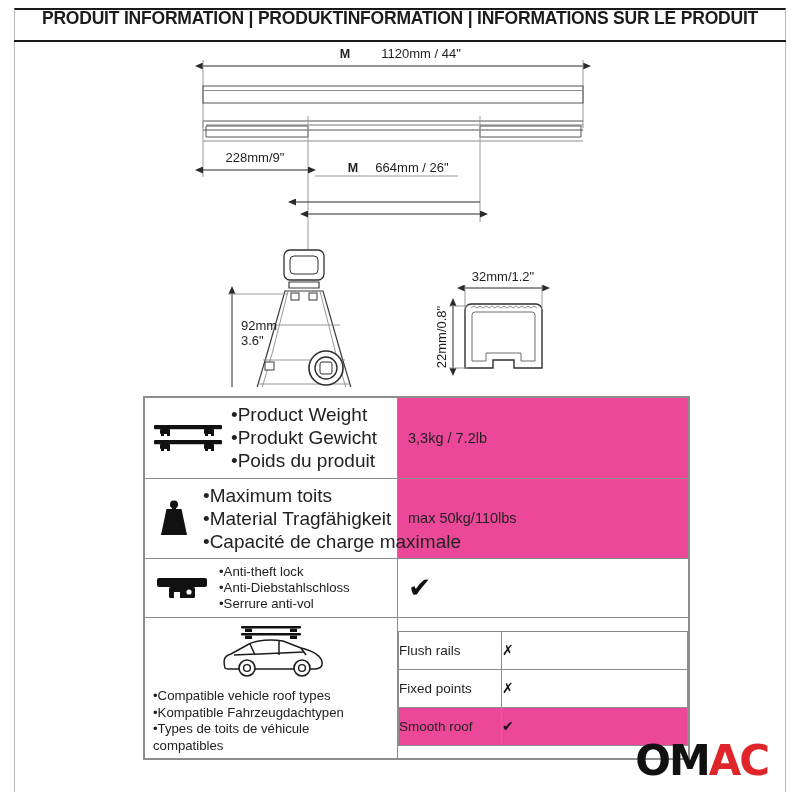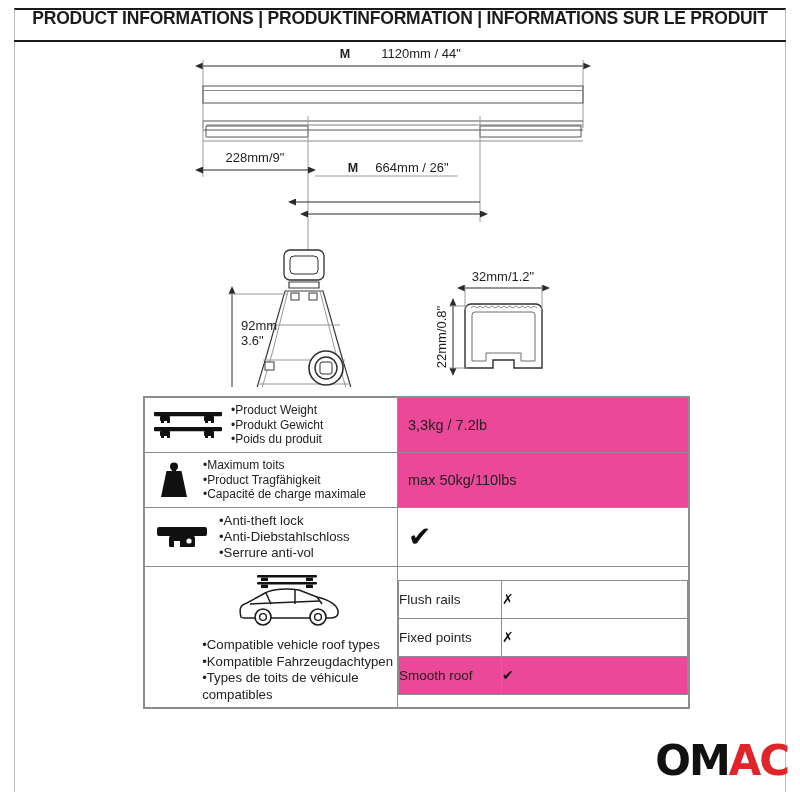--- a/index.html
+++ b/index.html
@@ -103,21 +103,21 @@
     gap: 6px;
   }
   .label-icon {
     flex: 0 0 auto;
     width: 74px;
     display: flex;
     align-items: center;
     justify-content: center;
   }
   .label-text {
-    font-size: 12px;
+    font-size: 19px;
     line-height: 1.22;
     color: #222;
     white-space: nowrap;
   }
   .label-text div { }
 
   .material-row .label-inner { padding-left: 8px; }
   .material-label { font-size: 14px; }
 
   .lock-inner { }
@@ -163,40 +163,39 @@
   table.rooftypes tr:last-child td { border-bottom: none; }
   table.rooftypes tr td:last-child { border-right: none; }
 
   .roof-label-cell {
     padding: 4px 4px 4px 6px !important;
     vertical-align: middle;
   }
   .roof-label-inner {
     display: flex;
     flex-direction: column;
-    align-items: flex-end;
-    margin-left: 32px;
+    align-items: flex-start;
   }
   .car-icon-wrap {
     width: 100%;
     display: flex;
     justify-content: center;
     margin-bottom: 6px;
   }
   .roof-text {
     font-size: 13.2px;
     line-height: 1.25;
     color: #222;
     padding-left: 2px;
   }
 
   
   #brand-logo {
     position: absolute;
-    right: 12px;
+    right: 32px;
     bottom: 18px;
     font-size: 42px;
     font-weight: bold;
     letter-spacing: -2px;
     line-height: 1;
     font-family: "DejaVu Sans", sans-serif;
     text-align: center;
   }
   #brand-logo .part-dark { color: #111111; }
   #brand-logo .part-accent { color: #e0252a; }
@@ -204,21 +203,21 @@
   .dim-text {
     font-family: "Liberation Sans", sans-serif;
   }
 </style>
 </head>
 <body>
 
 <div id="page-frame"></div>
 
 <div id="title-bar">
-  <span id="page-title">PRODUCT INFORMATIONS | PRODUKTINFORMATION | INFORMATIONS SUR LE PRODUIT</span>
+  <span id="page-title">PRODUIT INFORMATION | PRODUKTINFORMATION | INFORMATIONS SUR LE PRODUIT</span>
 </div>
 <div id="title-rule"></div>
 
 <div id="drawing-area">
   <svg width="800" height="345" viewBox="0 0 800 345" xmlns="http://www.w3.org/2000/svg">
     <defs>
       <marker id="arrL" markerWidth="9" markerHeight="7" refX="8" refY="3.5" orient="auto">
         <polygon points="8,0 8,7 0,3.5" fill="#2b2b2b"></polygon>
       </marker>
       <marker id="arrR" markerWidth="9" markerHeight="7" refX="1" refY="3.5" orient="auto">
@@ -430,21 +429,21 @@
               <svg width="40" height="40" viewBox="0 0 40 40" xmlns="http://www.w3.org/2000/svg">
                 <g fill="#111111">
                   <circle cx="20" cy="6.5" r="4"></circle>
                   <rect x="18" y="7" width="4" height="4"></rect>
                   <path d="M12.5,11 L27.5,11 L33,37 L7,37 Z"></path>
                 </g>
               </svg>
             </span>
             <span class="label-text">
               <div>•Maximum toits</div>
-              <div>•Product Tragfähigkeit</div>
+              <div>•Material Tragfähigkeit</div>
               <div>•Capacité de charge maximale</div>
             </span>
           </div>
         </td>
         <td class="value-cell shaded">max 50kg/110lbs</td>
       </tr>
 
       <tr>
         <td class="label-cell">
           <div class="label-inner lock-inner">

